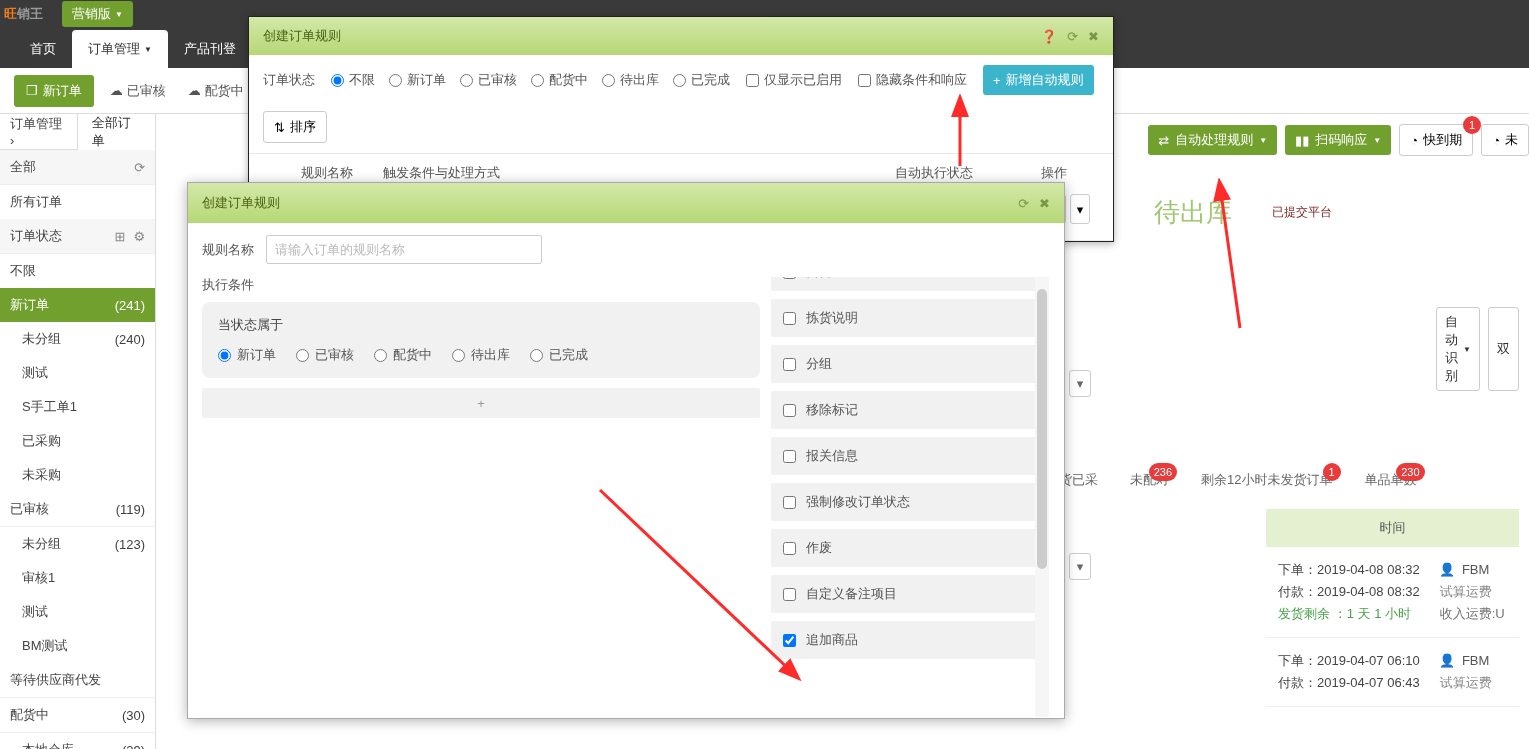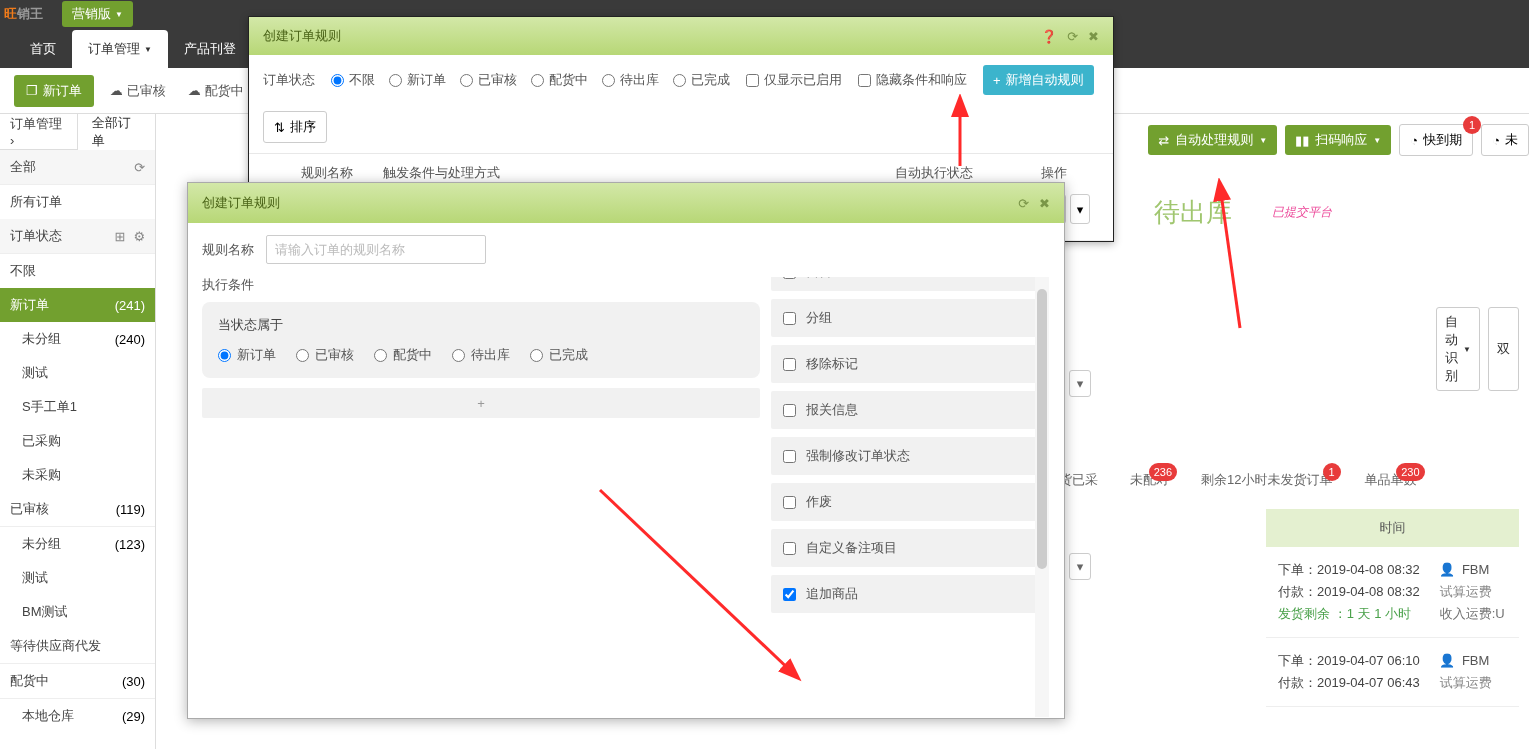--- a/index.html
+++ b/index.html
@@ -20,34 +20,34 @@
 .content-area { display: flex; height: calc(100% - 114px); }
 .sidebar { width: 181px; background: #fff; border-right: 1px solid #ddd; }
 .crumb-row { height: 36px; display: flex; align-items: center; border-bottom: 1px solid #ddd; }
 .crumb-left { padding: 0 10px; color: #444; border-right: 1px solid #ddd; height: 100%; display: flex; align-items: center; }
 .crumb-tab { padding: 0 14px; height: 100%; display: flex; align-items: center; background: #fff; border-bottom: 2px solid #fff; position: relative; top: 1px; }
 .side-header { display: flex; justify-content: space-between; align-items: center; padding: 8px 10px; color: #444; border-bottom: 1px solid #eee; background: #f6f6f6; }
 .side-header .mini-icons { display: flex; gap: 8px; color: #888; }
 .side-item { display: flex; justify-content: space-between; align-items: center; padding: 8px 10px; cursor: pointer; color: #444; }
 .side-item.group { font-weight: 500; padding: 8px 10px; border-bottom: 1px solid #eee; }
 .side-item.sub { padding: 8px 10px 8px 22px; }
-.side-item .count { color: #000000; }
+.side-item .count { color: #404040; }
 .side-item.active { background: #72a02f; color: #fff; }
 .side-item.active .count { color: #fff; }
 .main-panel { flex: 1; position: relative; padding: 10px; }
 .top-right-bar { position: absolute; right: 0; top: 10px; display: flex; align-items: center; gap: 8px; }
 .btn-grn { background: #72a02f; color: #fff; padding: 6px 10px; border-radius: 3px; border: none; cursor: pointer; display: inline-flex; align-items: center; gap: 6px; }
 .btn-grn .caret { font-size: 8px; }
 .btn-white { background: #fff; border: 1px solid #ccc; border-radius: 3px; padding: 6px 10px; cursor: pointer; display: inline-flex; align-items: center; gap: 5px; }
 .badge-red { position: absolute; top: -8px; right: -8px; background: #e83b3b; color: #fff; border-radius: 9px; min-width: 18px; height: 18px; padding: 0 5px; font-size: 11px; display: flex; align-items: center; justify-content: center; }
 .rel { position: relative; }
 .stage-row { display: flex; align-items: center; gap: 40px; margin-top: 64px; margin-left: 900px; }
 .stage-num { border: 2px solid #aac77a; color: #aac77a; width: 48px; height: 48px; border-radius: 8px; display: flex; align-items: center; justify-content: center; font-size: 19px; font-weight: bold; }
 .stage-label-big { color: #a0c66f; font-size: 26px; }
-.stage-sub { font-size: 12px; color: #ec4899; font-style: italic; }
+.stage-sub { font-size: 12px; color: #7f1d1d; }
 .stat-row { display: flex; align-items: center; gap: 32px; margin-top: 80px; margin-left: 880px; }
 .stat-cell { position: relative; color: #666; }
 .filter-bar { margin-top: 71px; margin-left: 1270px; display: flex; gap: 8px; justify-content: center; }
 .select-box { border: 1px solid #ccc; padding: 5px 8px; border-radius: 3px; display: inline-flex; align-items: center; gap: 5px; cursor: pointer; }
 .right-col-header { background: #e4f0d0; padding: 10px; margin-top: 20px; margin-left: 1100px; text-align: center; color: #555; }
 .order-block { margin-left: 1100px; padding: 12px; border-bottom: 1px solid #eee; display: flex; gap: 20px; }
 .order-lines { color: #444; line-height: 1.7; }
 .order-lines .grn { color: #4aa14a; }
 .fbm { color: #555; display: flex; align-items: center; gap: 6px; }
 .drop-caret { width: 22px; border: 1px solid #ccc; border-radius: 3px; text-align: center; padding: 5px 0; cursor: pointer; color: #666; }
@@ -76,21 +76,21 @@
 .btn-setting { border: 1px solid #ccc; border-radius: 3px; padding: 5px 10px; cursor: pointer; background: #fff; display: inline-flex; align-items: center; gap: 4px; }
 .r-auto { width: 150px; display: flex; justify-content: center; }
 .r-ops { width: 90px; display: flex; justify-content: center; gap: 4px; }
 
 
 .modal2 { position: absolute; left: 187px; top: 182px; width: 878px; background: #fff; border: 1px solid #aaa; box-shadow: 0 2px 12px rgba(0,0,0,0.3); }
 .modal2-head { background: linear-gradient(#d3e8a8, #b7d776); padding: 11px 14px; display: flex; justify-content: space-between; align-items: center; color: #4a6317; font-size: 15px; font-weight: 500; }
 .modal2-body { padding: 12px 14px 0 14px; }
 .form-row { display: flex; align-items: center; gap: 12px; margin-bottom: 12px; }
 .form-label { color: #555; }
-.text-input { border: 1px solid #ccc; border-radius: 2px; padding: 6px 8px; width: 220px; }
+.text-input { border: 1px solid #ccc; border-radius: 2px; padding: 6px 8px; width: 276px; }
 .text-input::placeholder { color: #bbb; }
 .sec-cols { display: flex; gap: 10px; }
 .sec-left { flex: 1; }
 .sec-right { width: 280px; }
 .sec-title { color: #555; margin-bottom: 8px; }
 .cond-box { background: #f1f1f1; border-radius: 8px; padding: 14px 16px; margin-bottom: 10px; }
 .cond-title { color: #444; margin-bottom: 12px; }
 .cond-radios { display: flex; gap: 20px; }
 .cond-radios label { display: inline-flex; align-items: center; gap: 6px; color: #555; cursor: pointer; }
 .add-bar { background: #f1f1f1; border-radius: 2px; height: 30px; display: flex; align-items: center; justify-content: center; color: #999; font-size: 18px; cursor: pointer; }
@@ -185,20 +185,23 @@
     <div class="side-item sub">
         <span>未采购</span>
       </div>
     <div class="side-item group">
         <span>已审核</span>
         <span class="count">(119)</span>
       </div>
     <div class="side-item sub">
         <span>未分组</span>
         <span class="count">(123)</span>
+      </div>
+    <div class="side-item sub">
+        <span>审核1</span>
       </div>
     <div class="side-item sub">
         <span>测试</span>
       </div>
     <div class="side-item sub">
         <span>BM测试</span>
       </div>
     <div class="side-item group">
         <span>等待供应商代发</span>
       </div>
@@ -421,20 +424,24 @@
           </div>
       </div>
       <div class="sec-right">
         <div class="resp-list">
           <div class="resp-item" style="margin-top:-24px;">
               <input type="checkbox" style="">
               <span>留言</span>
             </div>
           <div class="resp-item">
               <input type="checkbox" style="">
+              <span>拣货说明</span>
+            </div>
+          <div class="resp-item">
+              <input type="checkbox" style="">
               <span>分组</span>
             </div>
           <div class="resp-item">
               <input type="checkbox" style="">
               <span>移除标记</span>
             </div>
           <div class="resp-item">
               <input type="checkbox" style="">
               <span>报关信息</span>
             </div>

